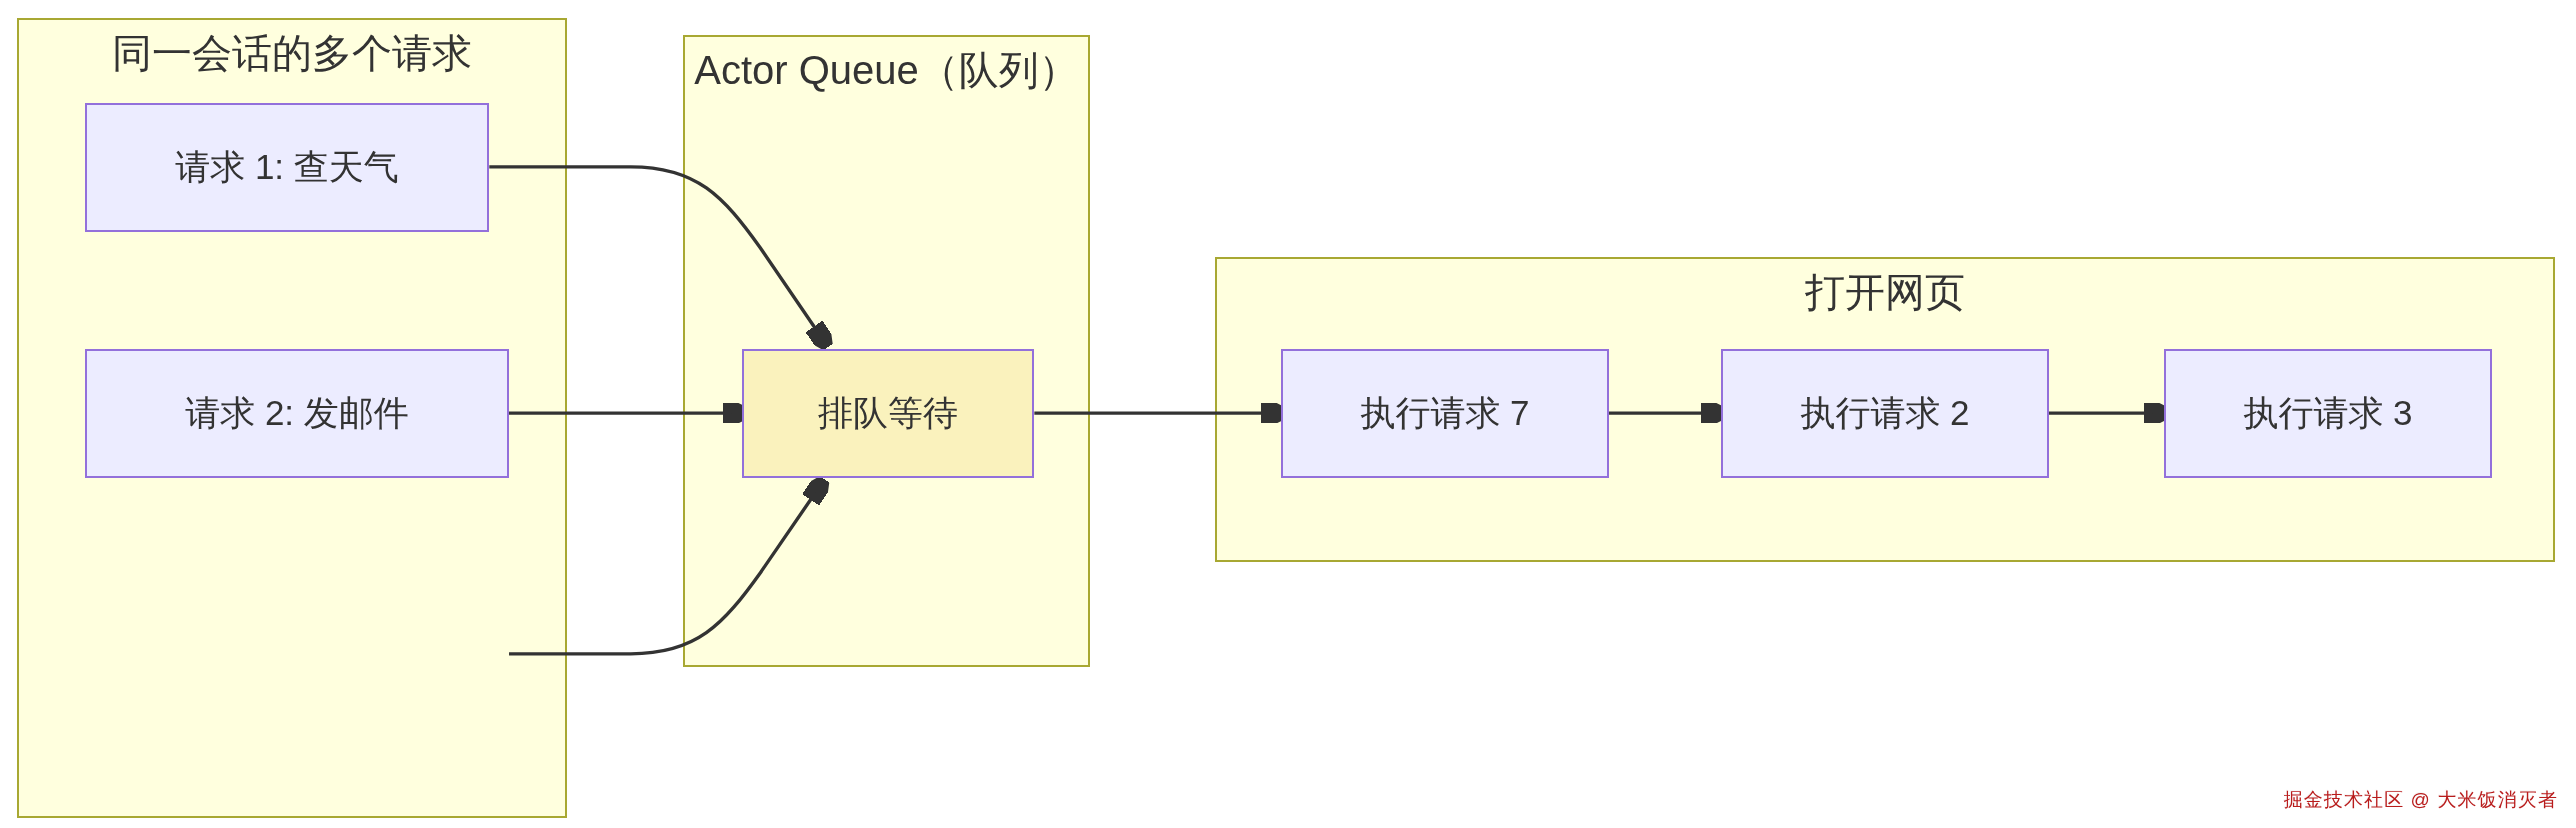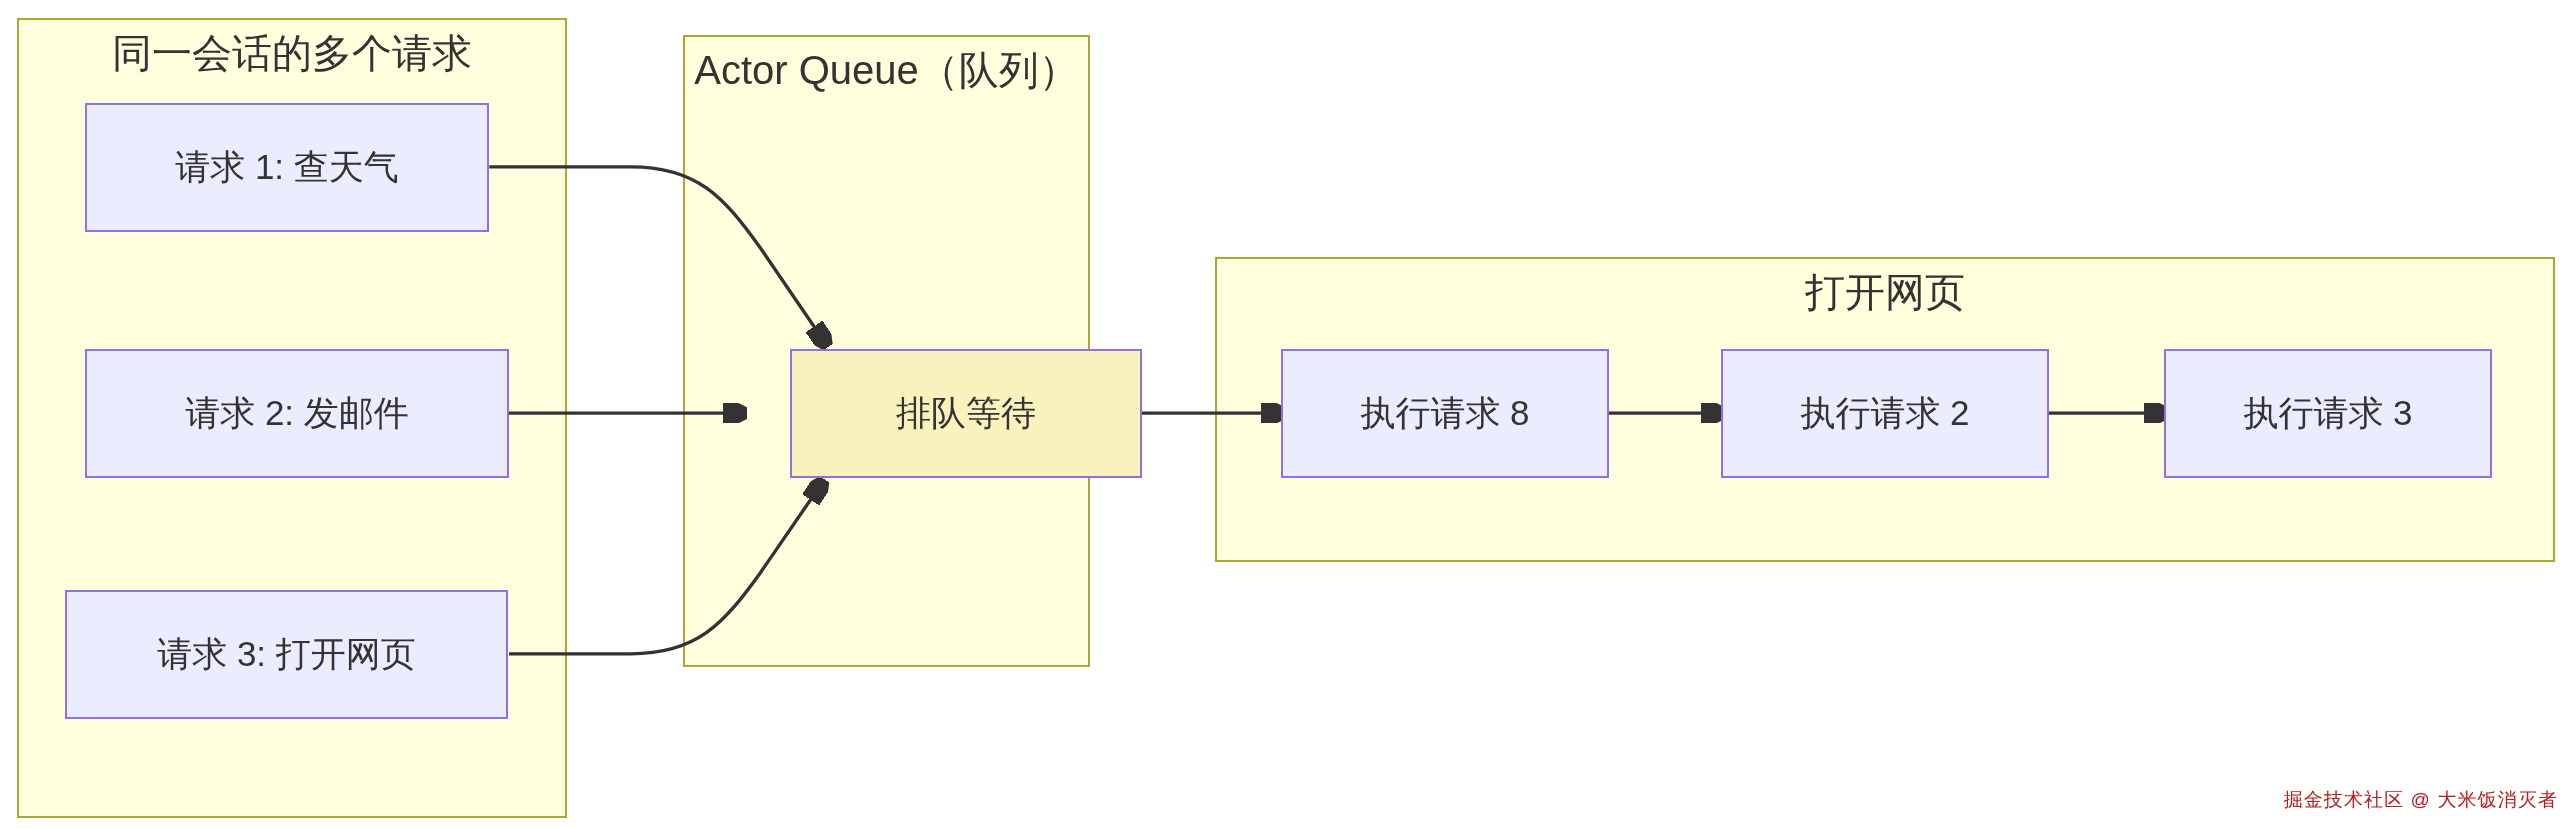--- a/index.html
+++ b/index.html
@@ -99,30 +99,27 @@
     <path d="M 2853 733 L 3053 733" marker-end="url(#arrow)"></path>
     <path d="M 3633 733 L 3839 733" marker-end="url(#arrow)"></path>
   </svg>
 
   <div class="node" style="left:85px;top:103px;width:404px;height:129px;">
     <span>请求 1: 查天气</span>
   </div>
   <div class="node" style="left:85px;top:349px;width:424px;height:129px;">
     <span>请求 2: 发邮件</span>
   </div>
-  <div class="node" style="left:65px;top:590px;width:443px;height:129px;">
-    <span>请求 3: 打开网页</span>
-  </div>
 
-  <div class="node highlight" style="left:742px;top:349px;width:352px;height:129px;margin-left:48px;">
+  <div class="node highlight" style="left:742px;top:349px;width:292px;height:129px;">
     <span>排队等待</span>
   </div>
 
   <div class="node" style="left:1281px;top:349px;width:328px;height:129px;">
-    <span>执行请求 8</span>
+    <span>执行请求 7</span>
   </div>
   <div class="node" style="left:1721px;top:349px;width:328px;height:129px;">
     <span>执行请求 2</span>
   </div>
   <div class="node" style="left:2164px;top:349px;width:328px;height:129px;text-align:right;">
     <span>执行请求 3</span>
   </div>
 
   <div class="watermark">掘金技术社区 @ 大米饭消灭者</div>
 

